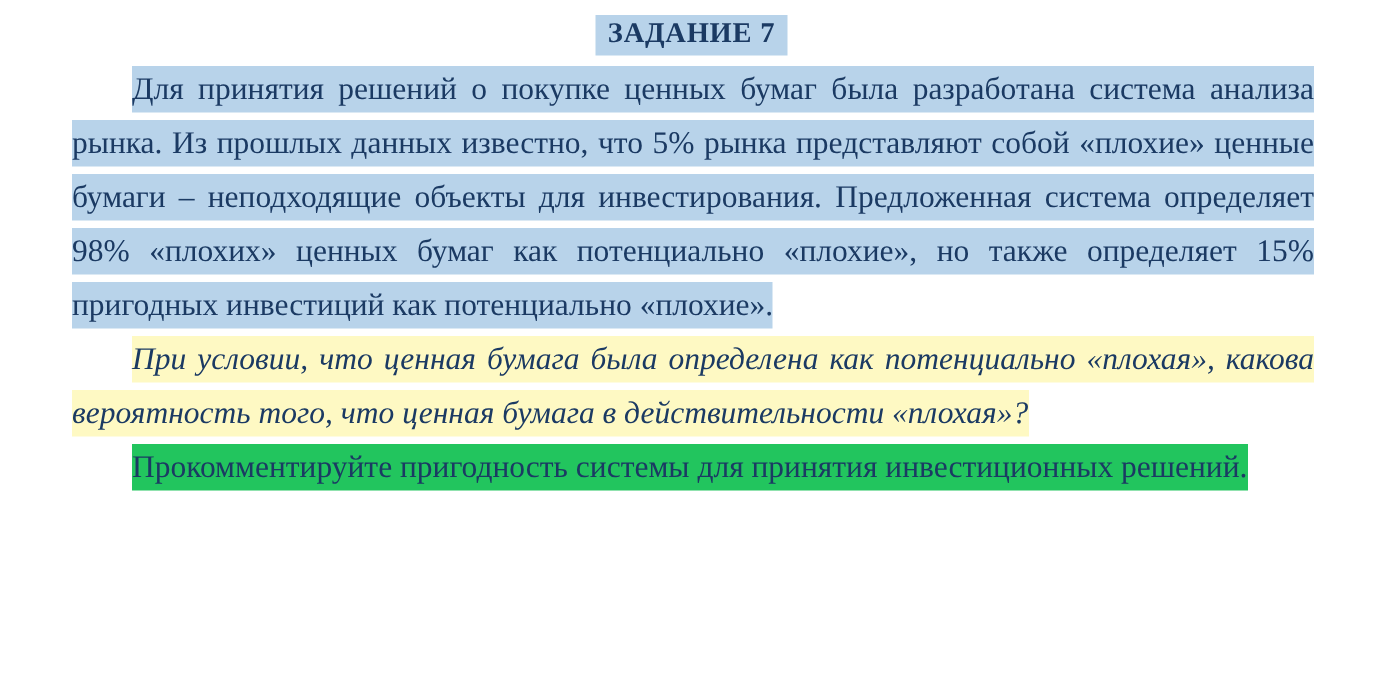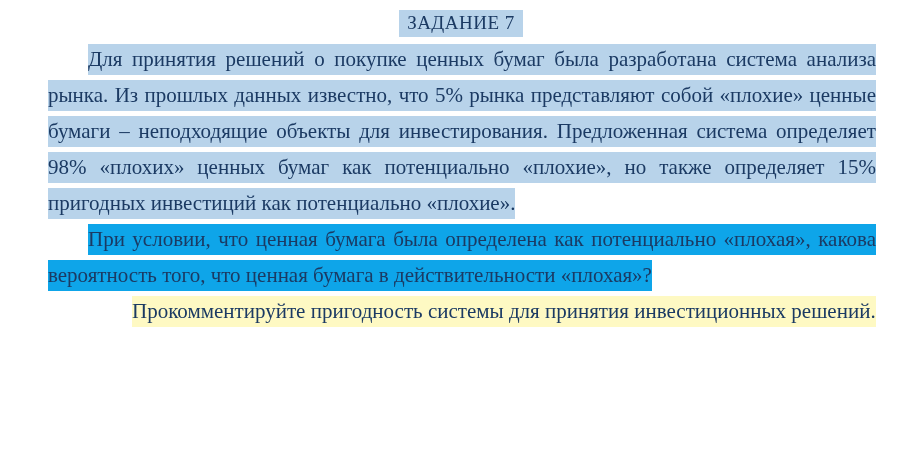--- a/index.html
+++ b/index.html
@@ -23,21 +23,21 @@
   }
   .title-row {
     text-align: center;
     padding-top: 10px;
     padding-bottom: 4px;
   }
   .title {
     display: inline-block;
     background: #b8d3ea;
     color: #1b3a63;
-    font-weight: normal;
+    font-weight: bold;
     font-size: 19px;
     letter-spacing: 0.5px;
     padding: 2px 8px 3px 8px;
     line-height: 1.15;
   }
   .body-block {
     margin-left: 48px;
     margin-right: 46px;
   }
   p.para {
@@ -69,18 +69,18 @@
 <div class="page">
 
   <div class="title-row">
     <span class="title" style="background: rgb(184, 211, 234);">ЗАДАНИЕ 7</span>
   </div>
 
   <div class="body-block">
 
     <p class="para p1 justify-all" style="text-indent: 40px;"><span class="hl" style="background: rgb(184, 211, 234);">Для принятия решений о покупке ценных бумаг была разработана система анализа рынка. Из прошлых данных известно, что 5% рынка представляют собой «плохие» ценные бумаги – неподходящие объекты для инвестирования. Предложенная система определяет 98% «плохих» ценных бумаг как потенциально «плохие», но также определяет 15% пригодных инвестиций как потенциально «плохие».</span></p>
 
-    <p class="para p2" style="text-indent: 40px;"><span class="hl" style="background: #0ea5e9;">При условии, что ценная бумага была определена как потенциально «плохая», какова вероятность того, что ценная бумага в действительности «плохая»?</span></p>
+    <p class="para p2" style="text-indent: 40px;"><span class="hl" style="background: #fef9c3; font-style: italic;">При условии, что ценная бумага была определена как потенциально «плохая», какова вероятность того, что ценная бумага в действительности «плохая»?</span></p>
 
-    <p class="para p3" style="text-indent: 40px;"><span class="hl" style="background: #fef9c3; margin-left: 44px;">Прокомментируйте пригодность системы для принятия инвестиционных решений.</span></p>
+    <p class="para p3" style="text-indent: 40px;"><span class="hl" style="background: #22c55e;">Прокомментируйте пригодность системы для принятия инвестиционных решений.</span></p>
 
   </div>
 </div>
 
 </body></html>

